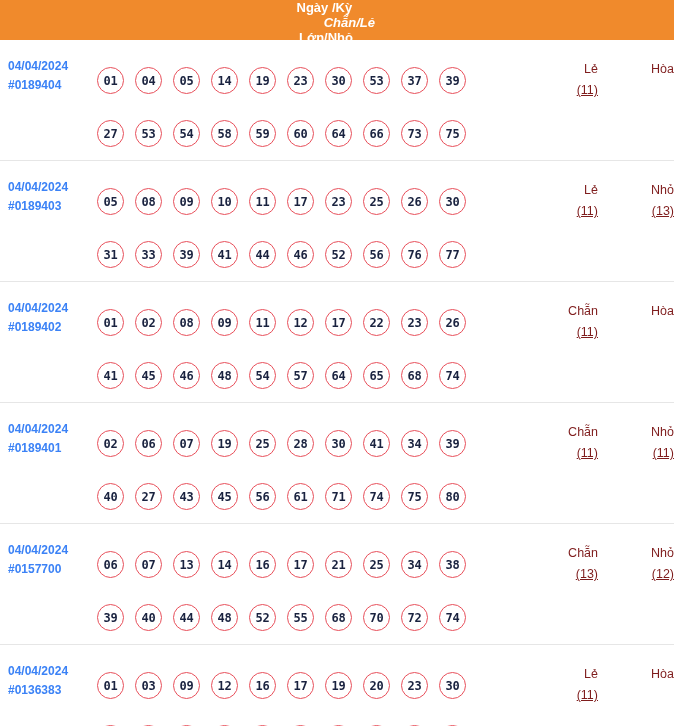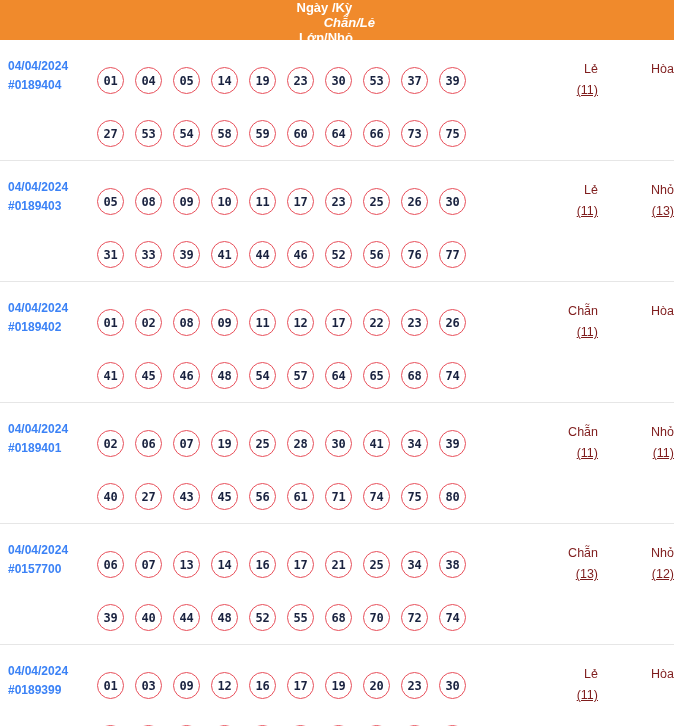--- a/index.html
+++ b/index.html
@@ -304,21 +304,21 @@
           <span class="count">(13)</span>
         </div>
         <div class="cell-size">
           <span class="label">Nhỏ</span>
           <span class="count">(12)</span>
         </div>
       </div>
       <div class="table-row">
         <div class="cell-date">
           <span class="date-line">04/04/2024</span>
-          <span class="issue-line">#0189399</span>
+          <span class="issue-line">#0136383</span>
         </div>
         <div class="cell-result">
           <div class="ball-row">
             <div class="ball">01</div>
             <div class="ball">03</div>
             <div class="ball">09</div>
             <div class="ball">12</div>
             <div class="ball">16</div>
             <div class="ball">17</div>
             <div class="ball">19</div>

